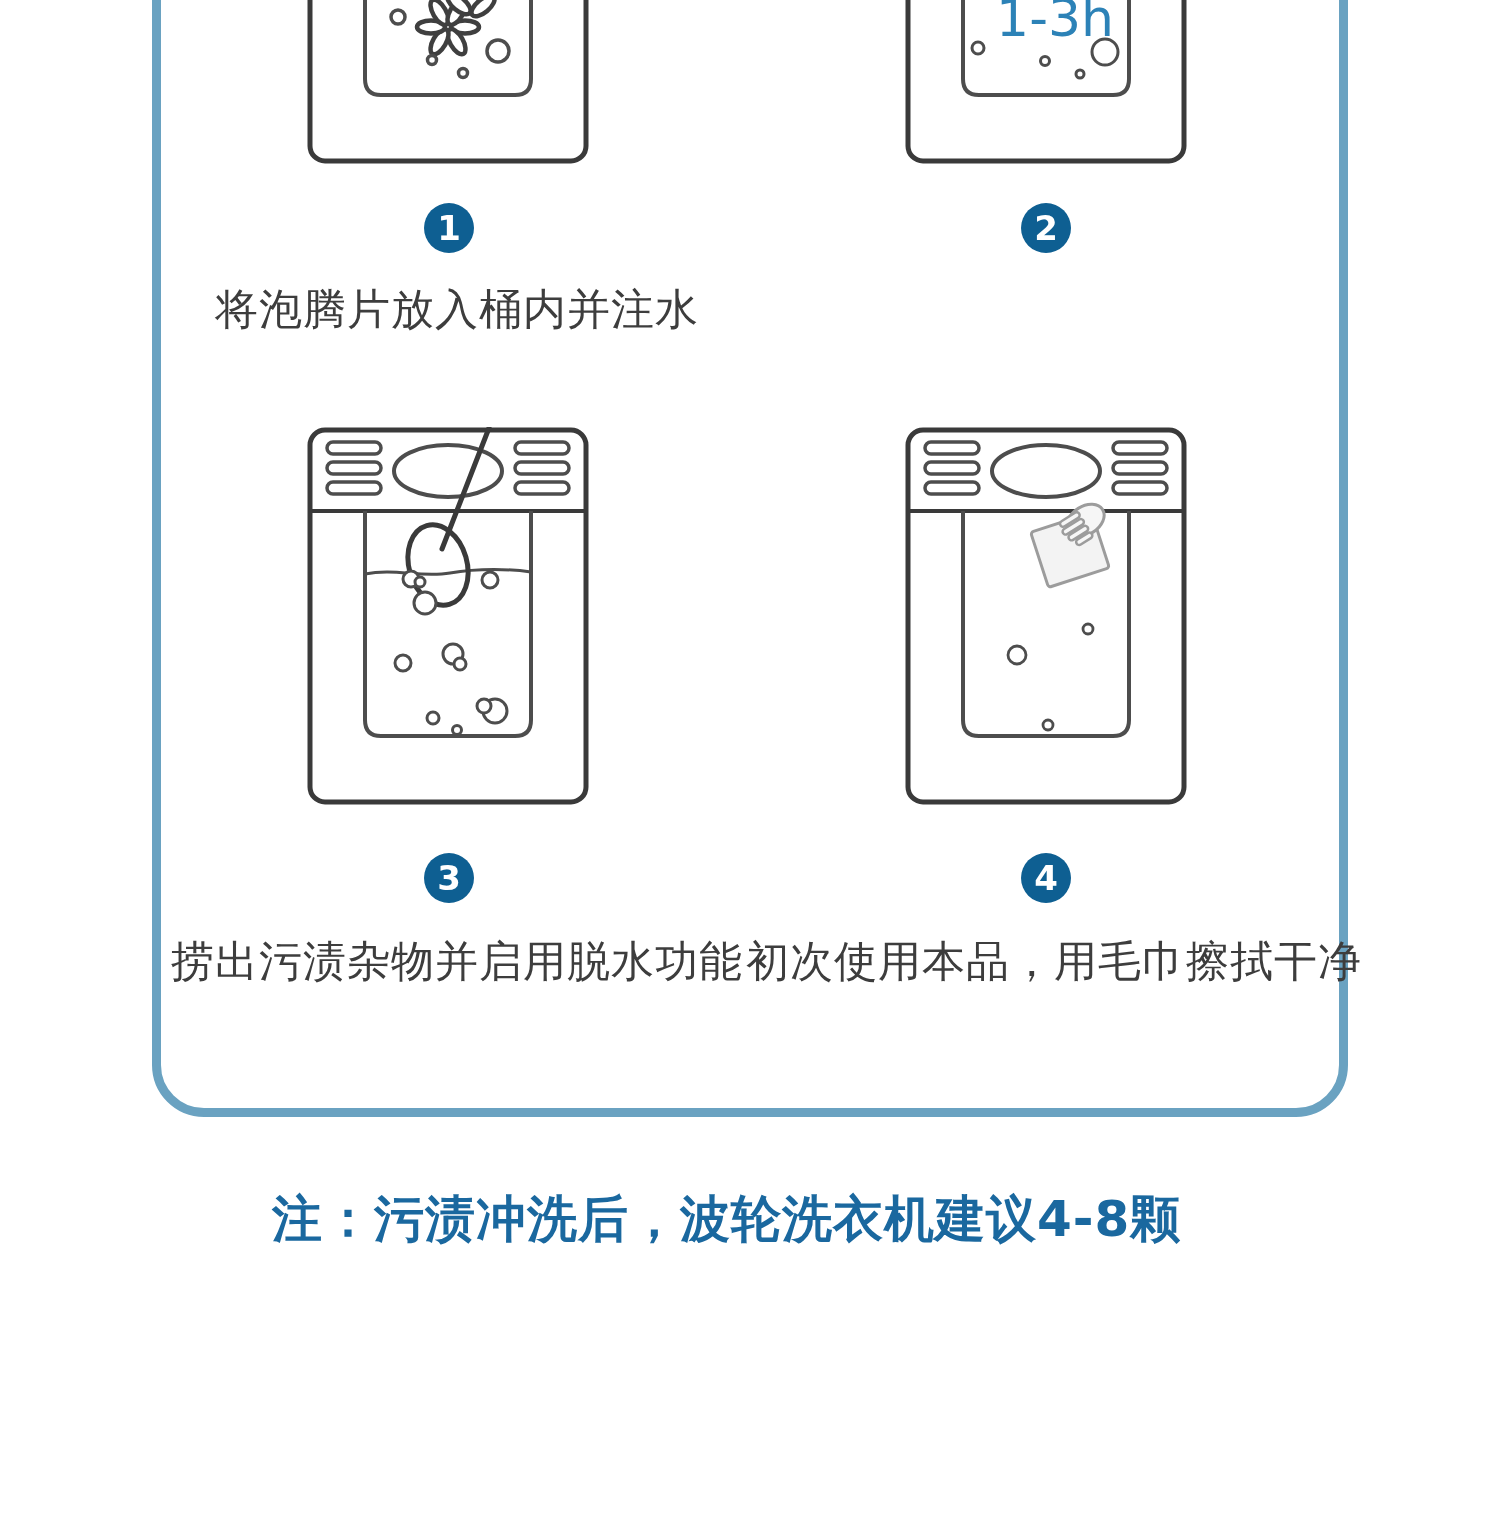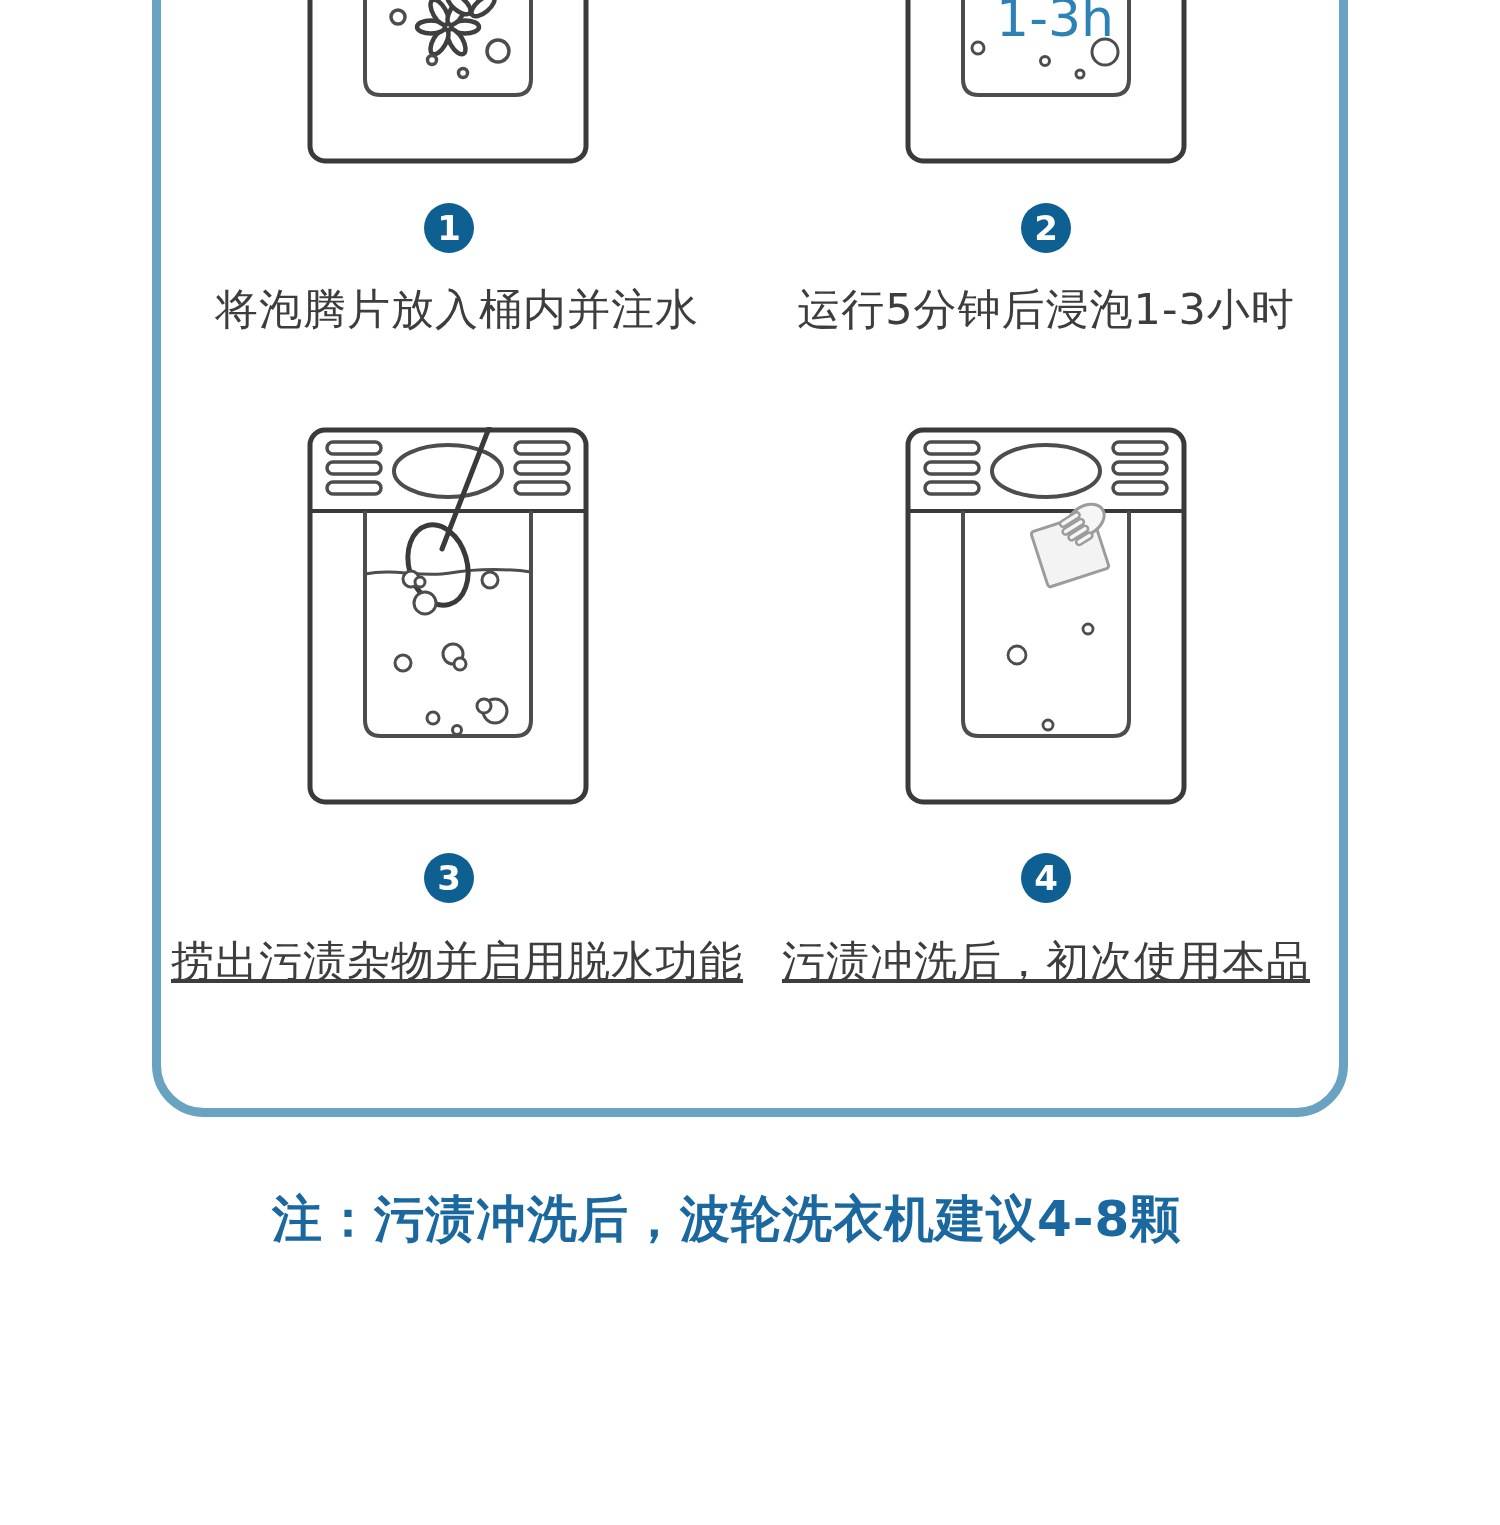--- a/index.html
+++ b/index.html
@@ -41,21 +41,21 @@
   .caption{
     position:absolute;
     width:600px;
     text-align:center;
     font-size:43px;
     color:#3d3d3d;
     letter-spacing:1px;
     white-space:nowrap;
   }
   .caption.row1{top:281px;}
-  .caption.row2{top:933px;text-decoration:underline;}
+  .caption.row2{top:933px;}
   .caption.col1{left:157px;}
   .caption.col2{left:746px;}
   .note{
     position:absolute;
     left:272px;top:1184px;
     font-size:50px;
     font-weight:700;
     color:#1a689f;
     line-height:70px;
     letter-spacing:1px;
@@ -174,21 +174,20 @@
       <circle cx="143" cy="298" r="5"></circle>
     </g>
   </svg>
 
   <div class="badge b1">1</div>
   <div class="badge b2">2</div>
   <div class="badge b3">3</div>
   <div class="badge b4">4</div>
 
   <div class="caption row1 col1">将泡腾片放入桶内并注水</div>
-  <div class="caption row1 col2">运行5分钟后浸泡1-3小时</div>
   <div class="caption row2 col1">捞出污渍杂物并启用脱水功能</div>
-  <div class="caption row2 col2">污渍冲洗后，初次使用本品</div>
+  <div class="caption row2 col2">初次使用本品，用毛巾擦拭干净</div>
 
   <div class="note">
     <div class="line1">注：污渍冲洗后，波轮洗衣机建议4-8颗</div>
   </div>
 
 </div>
 
 </body></html>

